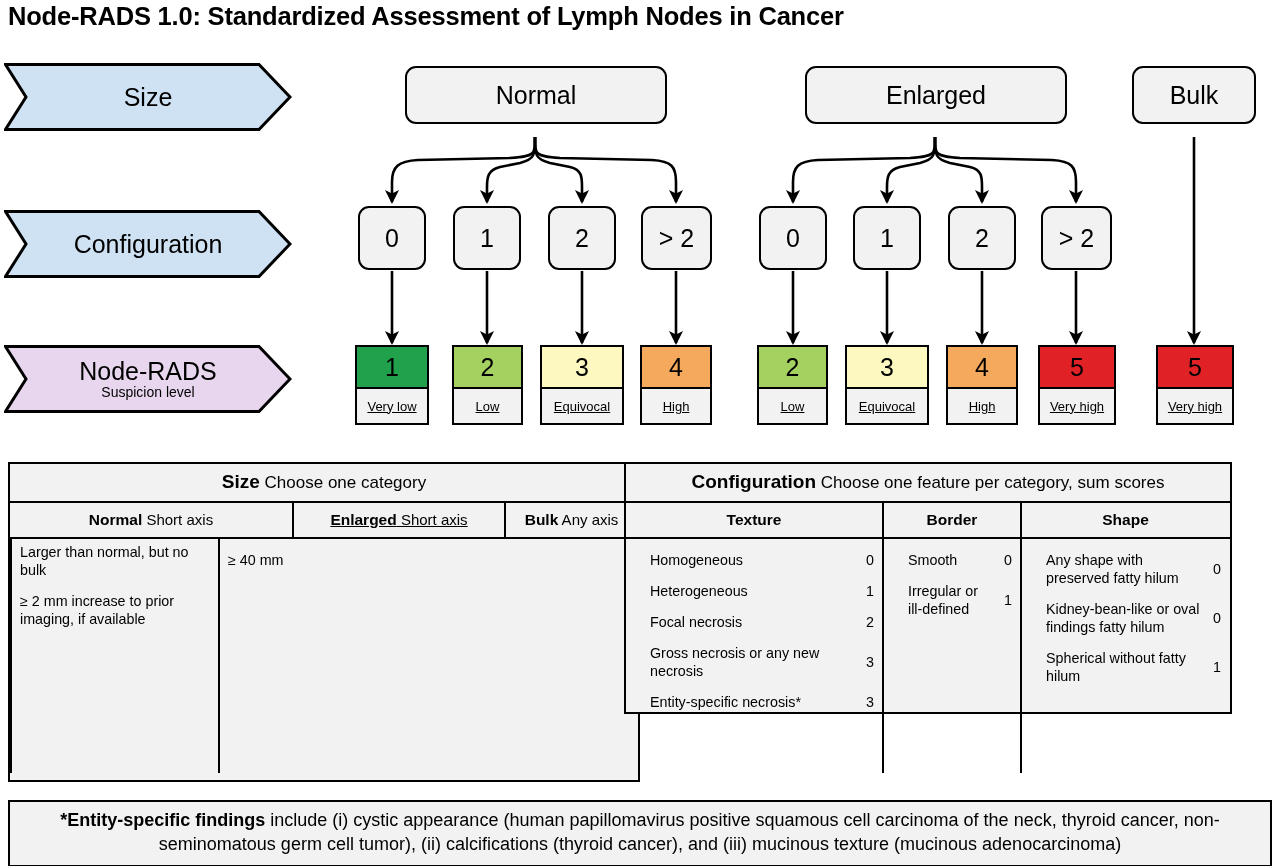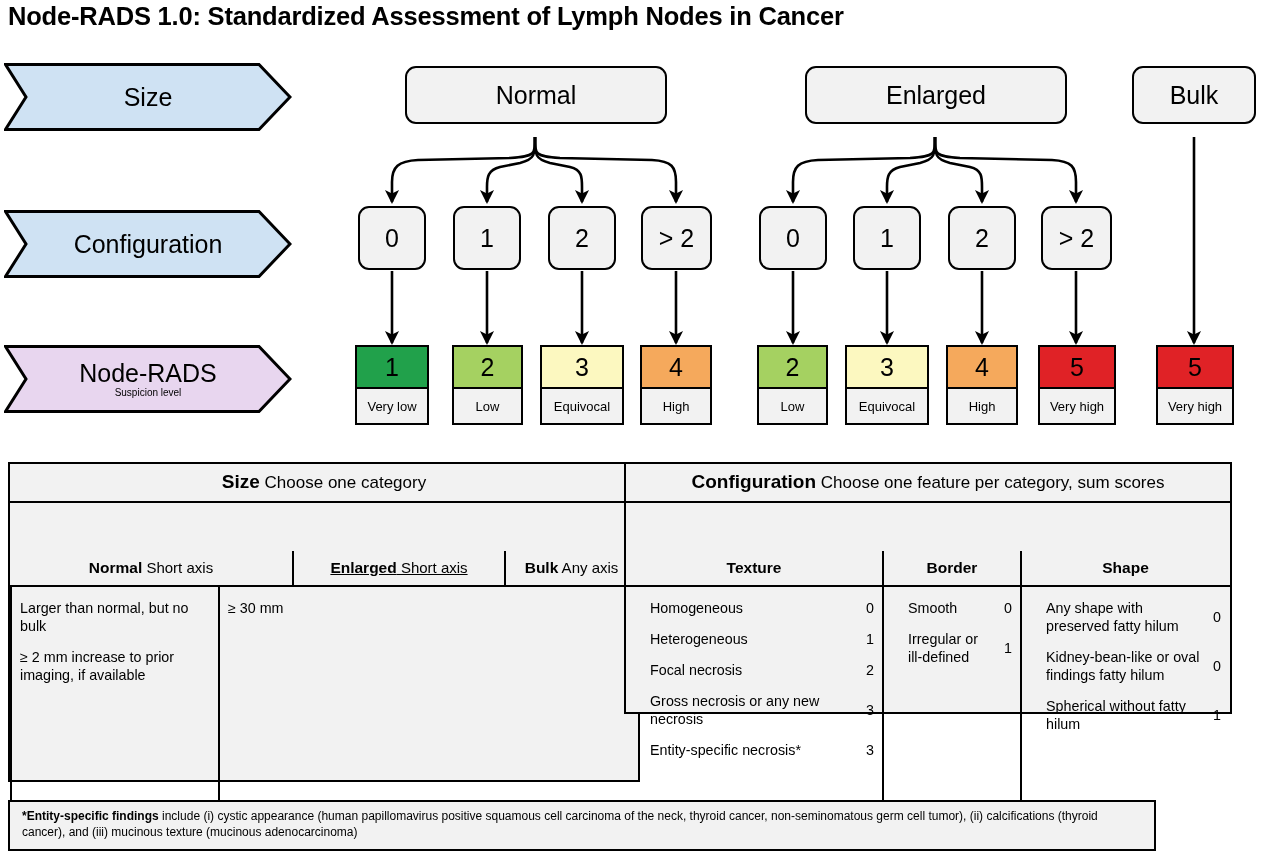--- a/index.html
+++ b/index.html
@@ -61,21 +61,21 @@
   }
   .chevron .chev-label {
     position: relative;
     z-index: 2;
     font-size: 25px;
     line-height: 1.05;
   }
   .chevron .chev-sub {
     position: relative;
     z-index: 2;
-    font-size: 10px;
+    font-size: 14px;
     line-height: 1.1;
     margin-top: 1px;
   }
 
   
   .size-box {
     position: absolute;
     background: #f2f2f2;
     border: 2.4px solid #000;
     border-radius: 11px;
@@ -117,40 +117,41 @@
   .score .score-lab {
     height: 36px;
     background: #f2f2f2;
     border-top: 2.2px solid #000;
     display: flex;
     align-items: center;
     justify-content: center;
     font-size: 13px;
     box-sizing: border-box;
     white-space: nowrap;
+    text-decoration: underline;
   }
 
   
   .tbl {
     position: absolute;
     border: 2.4px solid #000;
     background: #f2f2f2;
     box-sizing: border-box;
   }
   .tbl-title {
     text-align: center;
     padding: 7px 4px 8px;
     border-bottom: 2.4px solid #000;
     font-size: 17px;
     white-space: nowrap;
   }
   .tbl-title b { font-size: 19px; font-weight: bold; }
 
   .row { display: flex; }
-  .hdr-row { border-bottom: 2.4px solid #000; margin-top: 48px; }
+  .hdr-row { border-bottom: 2.4px solid #000; }
   .cell {
     box-sizing: border-box;
     padding: 6px 8px;
     font-size: 14.3px;
     line-height: 1.27;
   }
   .hdr-cell {
     text-align: center;
     font-size: 15px;
     padding: 7px 4px;
@@ -172,27 +173,27 @@
   }
   .srow:last-child { margin-bottom: 0; }
   .srow .lbl { flex: 1 1 auto; margin-left: 16px; }
   .srow .val { flex: 0 0 auto; text-align: right; min-width: 10px; }
 
   
   #footnote {
     position: absolute;
     left: 8px;
     top: 800px;
-    width: 1148px;
+    width: 1264px;
     border: 2.4px solid #000;
     background: #f2f2f2;
     box-sizing: border-box;
     padding: 7px 12px 8px;
-    text-align: left;
-    font-size: 12px;
+    text-align: center;
+    font-size: 18px;
     line-height: 1.32;
   }
   #footnote b { font-weight: bold; }
 </style>
 </head>
 <body>
 
 <div id="page-title">Node-RADS 1.0: Standardized Assessment of Lymph Nodes in Cancer</div>
 
 <div id="flow">
@@ -315,26 +316,26 @@
       <b>Normal</b><span> Short axis</span>
     </div>
     <div class="cell hdr-cell vsep" style="width:212px;text-decoration:underline;">
       <b>Enlarged</b><span> Short axis</span>
     </div>
     <div class="cell hdr-cell vsep" style="width:133px;">
       <b>Bulk</b><span> Any axis</span>
     </div>
   </div>
   <div class="row" style="height:234px;">
-    <div class="cell vsep" style="width:208px; padding-top:12px;">
+    <div class="cell vsep" style="width:208px; padding-top:4px;">
       <div class="p">Larger than normal, but no bulk</div>
       <div class="p">≥ 2 mm increase to prior imaging, if available</div>
     </div>
     <div class="cell vsep" style="width:133px; padding-top:12px;">
-      <div class="p">≥ 30 mm</div>
+      <div class="p">≥ 40 mm</div>
     </div>
   </div>
 </div>
 
 <div class="tbl" id="config-table" style="left:624px; top:462px; width:608px; height:252px;">
   <div class="tbl-title">
     <b>Configuration</b><span> Choose one feature per category, sum scores</span>
   </div>
   <div class="row hdr-row">
     <div class="cell hdr-cell" style="width:256px;">

